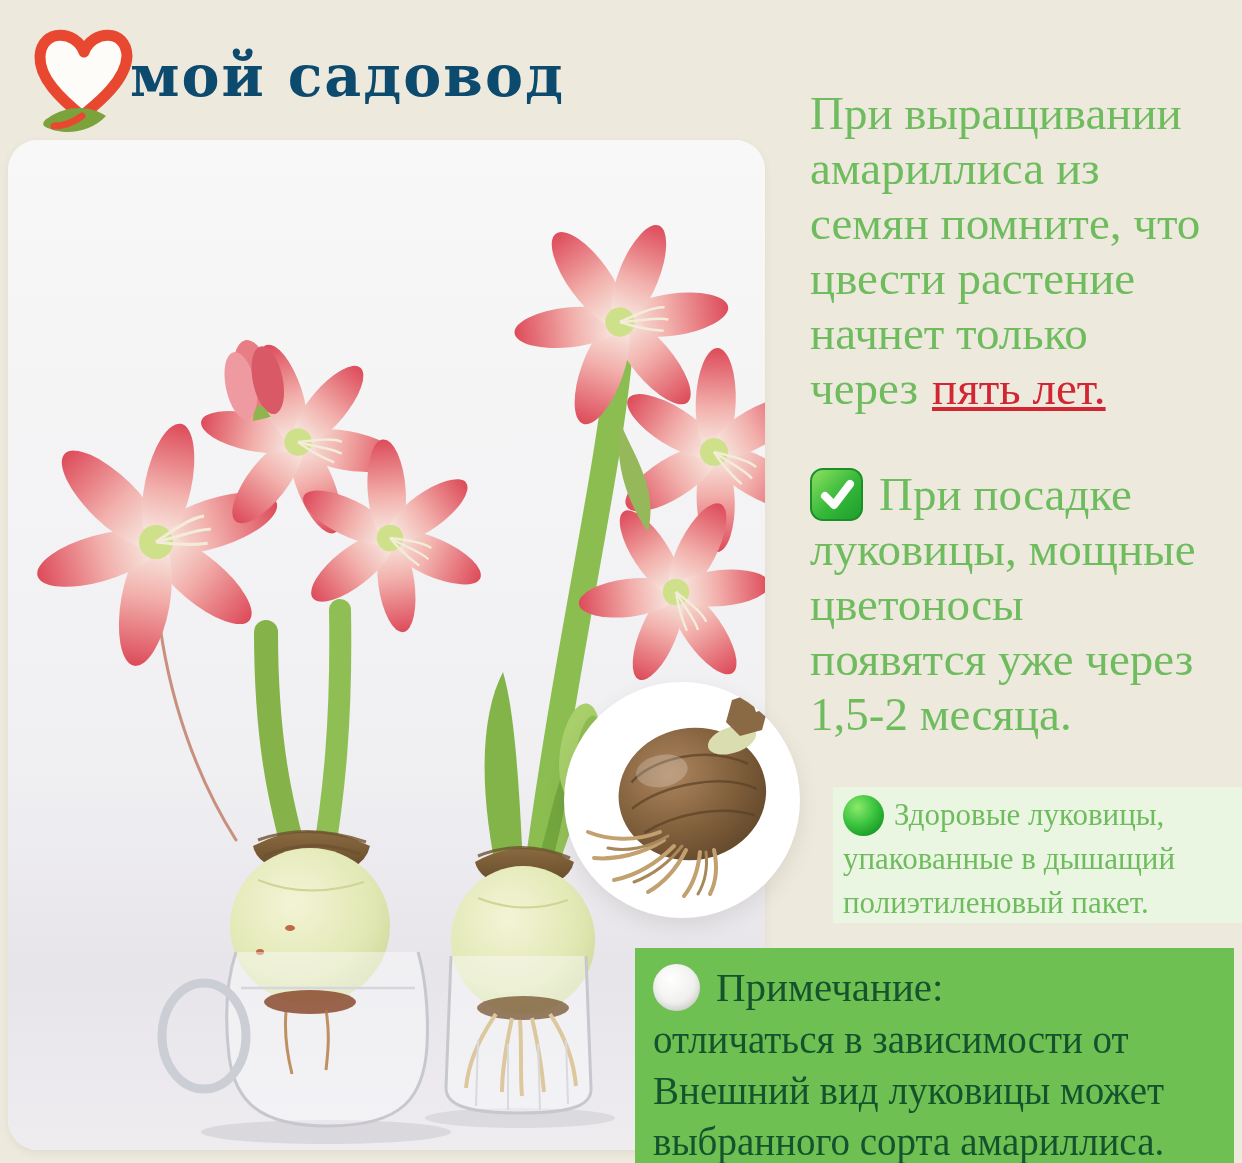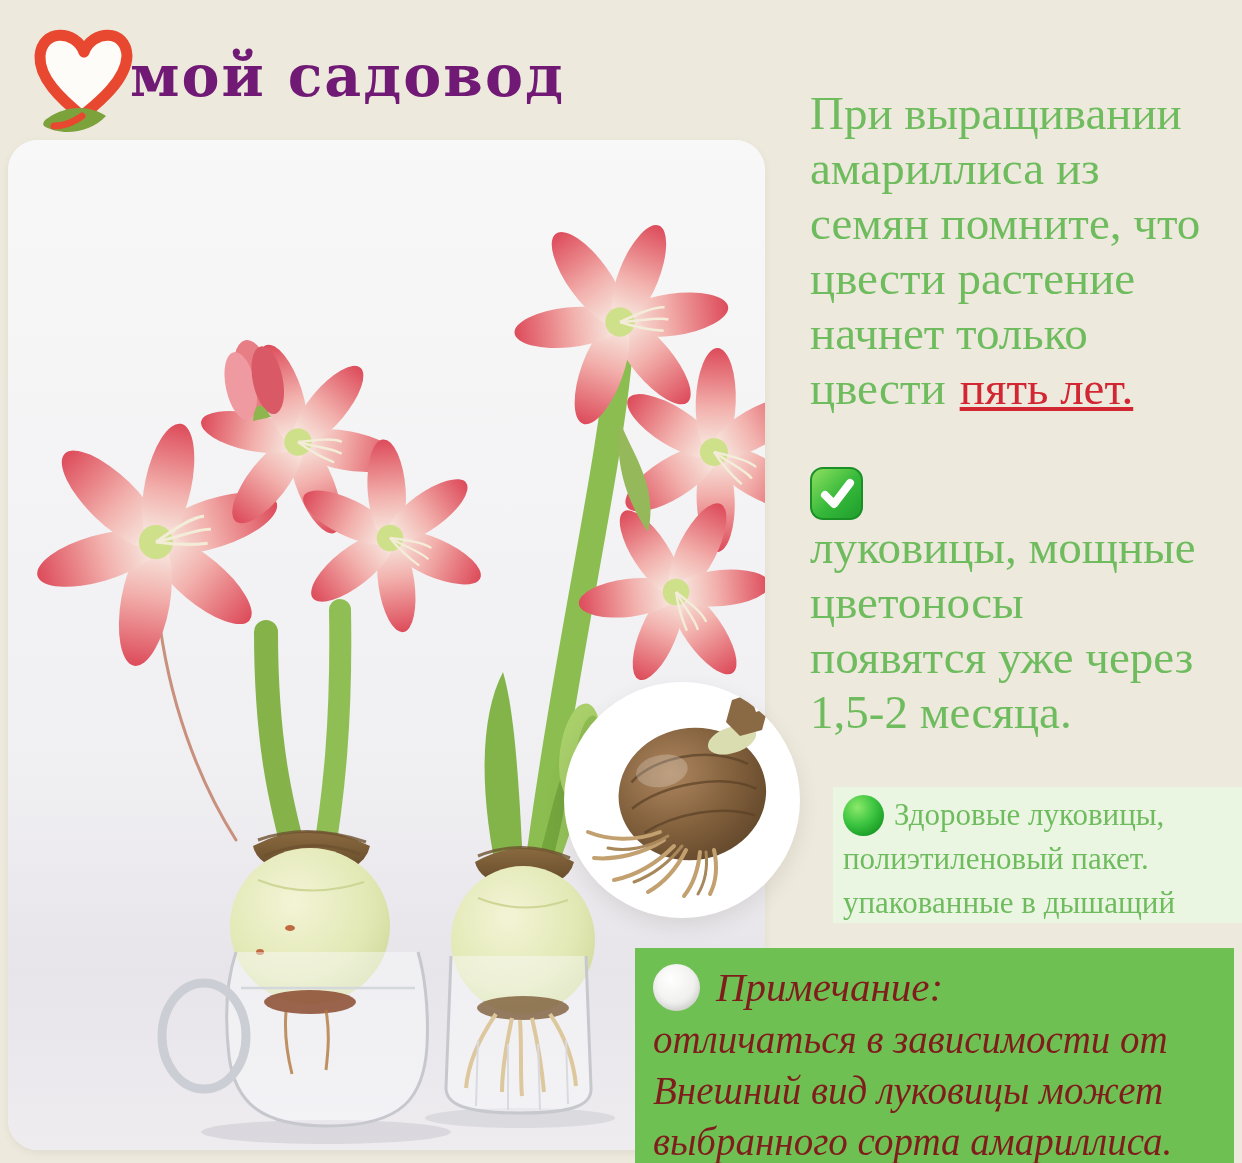--- a/index.html
+++ b/index.html
@@ -8,21 +8,21 @@
     width:1242px;height:1163px;
     background:#EDE9DD;
     overflow:hidden;
     font-family:"Liberation Serif", serif;
   }
   
   .logo-heart{position:absolute;left:30px;top:22px;width:108px;height:112px;}
   .brand-name{
     position:absolute;left:130px;top:40px;
     font-size:57px;line-height:72px;font-weight:700;letter-spacing:2px;
-    color:#701a75;font-family:"DejaVu Serif","Liberation Serif",serif;
+    color:#0c4a6e;font-family:"DejaVu Serif","Liberation Serif",serif;
   }
   
   .photo-card{
     position:absolute;left:8px;top:140px;width:757px;height:1010px;
     border-radius:30px;overflow:hidden;
     box-shadow:0 3px 10px rgba(0,0,0,.06);
     background:#f5f4f6;
   }
   .photo-card svg{display:block;}
   
@@ -59,22 +59,21 @@
   .green-sphere{
     width:41px;height:41px;border-radius:50%;flex:0 0 41px;
     background:radial-gradient(circle at 35% 30%,#8ce96a,#3cc441 45%,#189a23 80%,#0f7f1a 100%);
   }
   .healthy-panel .iconline{gap:10px;}
   
   .note-box{
     position:absolute;left:635px;top:948px;width:599px;height:215px;
     background:#6FC052;box-sizing:border-box;
     padding:12px 14px 8px 18px;
-    color:#7f1d1d;
-    font-style:italic;
+    color:#14532d;
   }
   .note-title{font-size:41px;line-height:54px;}
   .note-line{font-size:39px;line-height:51px;}
   .white-sphere{
     width:47px;height:47px;border-radius:50%;flex:0 0 47px;
     background:radial-gradient(circle at 38% 32%,#ffffff,#f0f0ee 55%,#d8d8d4 85%,#c4c4be 100%);
     box-shadow:inset 0 -3px 6px rgba(0,0,0,.08);
   }
 </style>
 </head>
@@ -228,31 +227,32 @@
     </svg>
   </div>
 
   <div class="intro">
     <div>При выращивании</div>
     <div>амариллиса из</div>
     <div>семян помните, что</div>
     <div>цвести растение</div>
     <div>начнет только</div>
     <div>
-      <span>цвести</span><span class="accent">пять лет.</span>
+      <span>через</span><span class="accent">пять лет.</span>
     </div>
   </div>
 
   <div class="tip">
     <div class="iconline">
       <span class="check-emoji">
         <svg width="38" height="38" viewBox="0 0 38 38">
             <path d="M7 20 L16 29 L32 8" fill="none" stroke="#ffffff" stroke-width="8" stroke-linecap="round" stroke-linejoin="round"></path>
           </svg>
       </span>
+      <span>При посадке</span>
     </div>
     <div>луковицы, мощные</div>
     <div>цветоносы</div>
     <div>появятся уже через</div>
     <div>1,5-2 месяца.</div>
   </div>
 
   <div class="bulb-inset">
     <svg width="236" height="236" viewBox="0 0 236 236">
       <defs>
@@ -287,22 +287,22 @@
         <path d="M142,170 C144,188 140,202 134,212"></path>
       </g>
     </svg>
   </div>
 
   <div class="healthy-panel">
     <div class="iconline">
       <span class="green-sphere"></span>
       <span>Здоровые луковицы,</span>
     </div>
+    <div>упакованные в дышащий</div>
     <div>полиэтиленовый пакет.</div>
-    <div>упакованные в дышащий</div>
   </div>
 
   <div class="note-box">
     <div class="iconline note-title">
       <span class="white-sphere"></span>
       <span>Примечание:</span>
     </div>
     <div class="note-line">отличаться в зависимости от</div>
     <div class="note-line">Внешний вид луковицы может</div>
     <div class="note-line">выбранного сорта амариллиса.</div>

